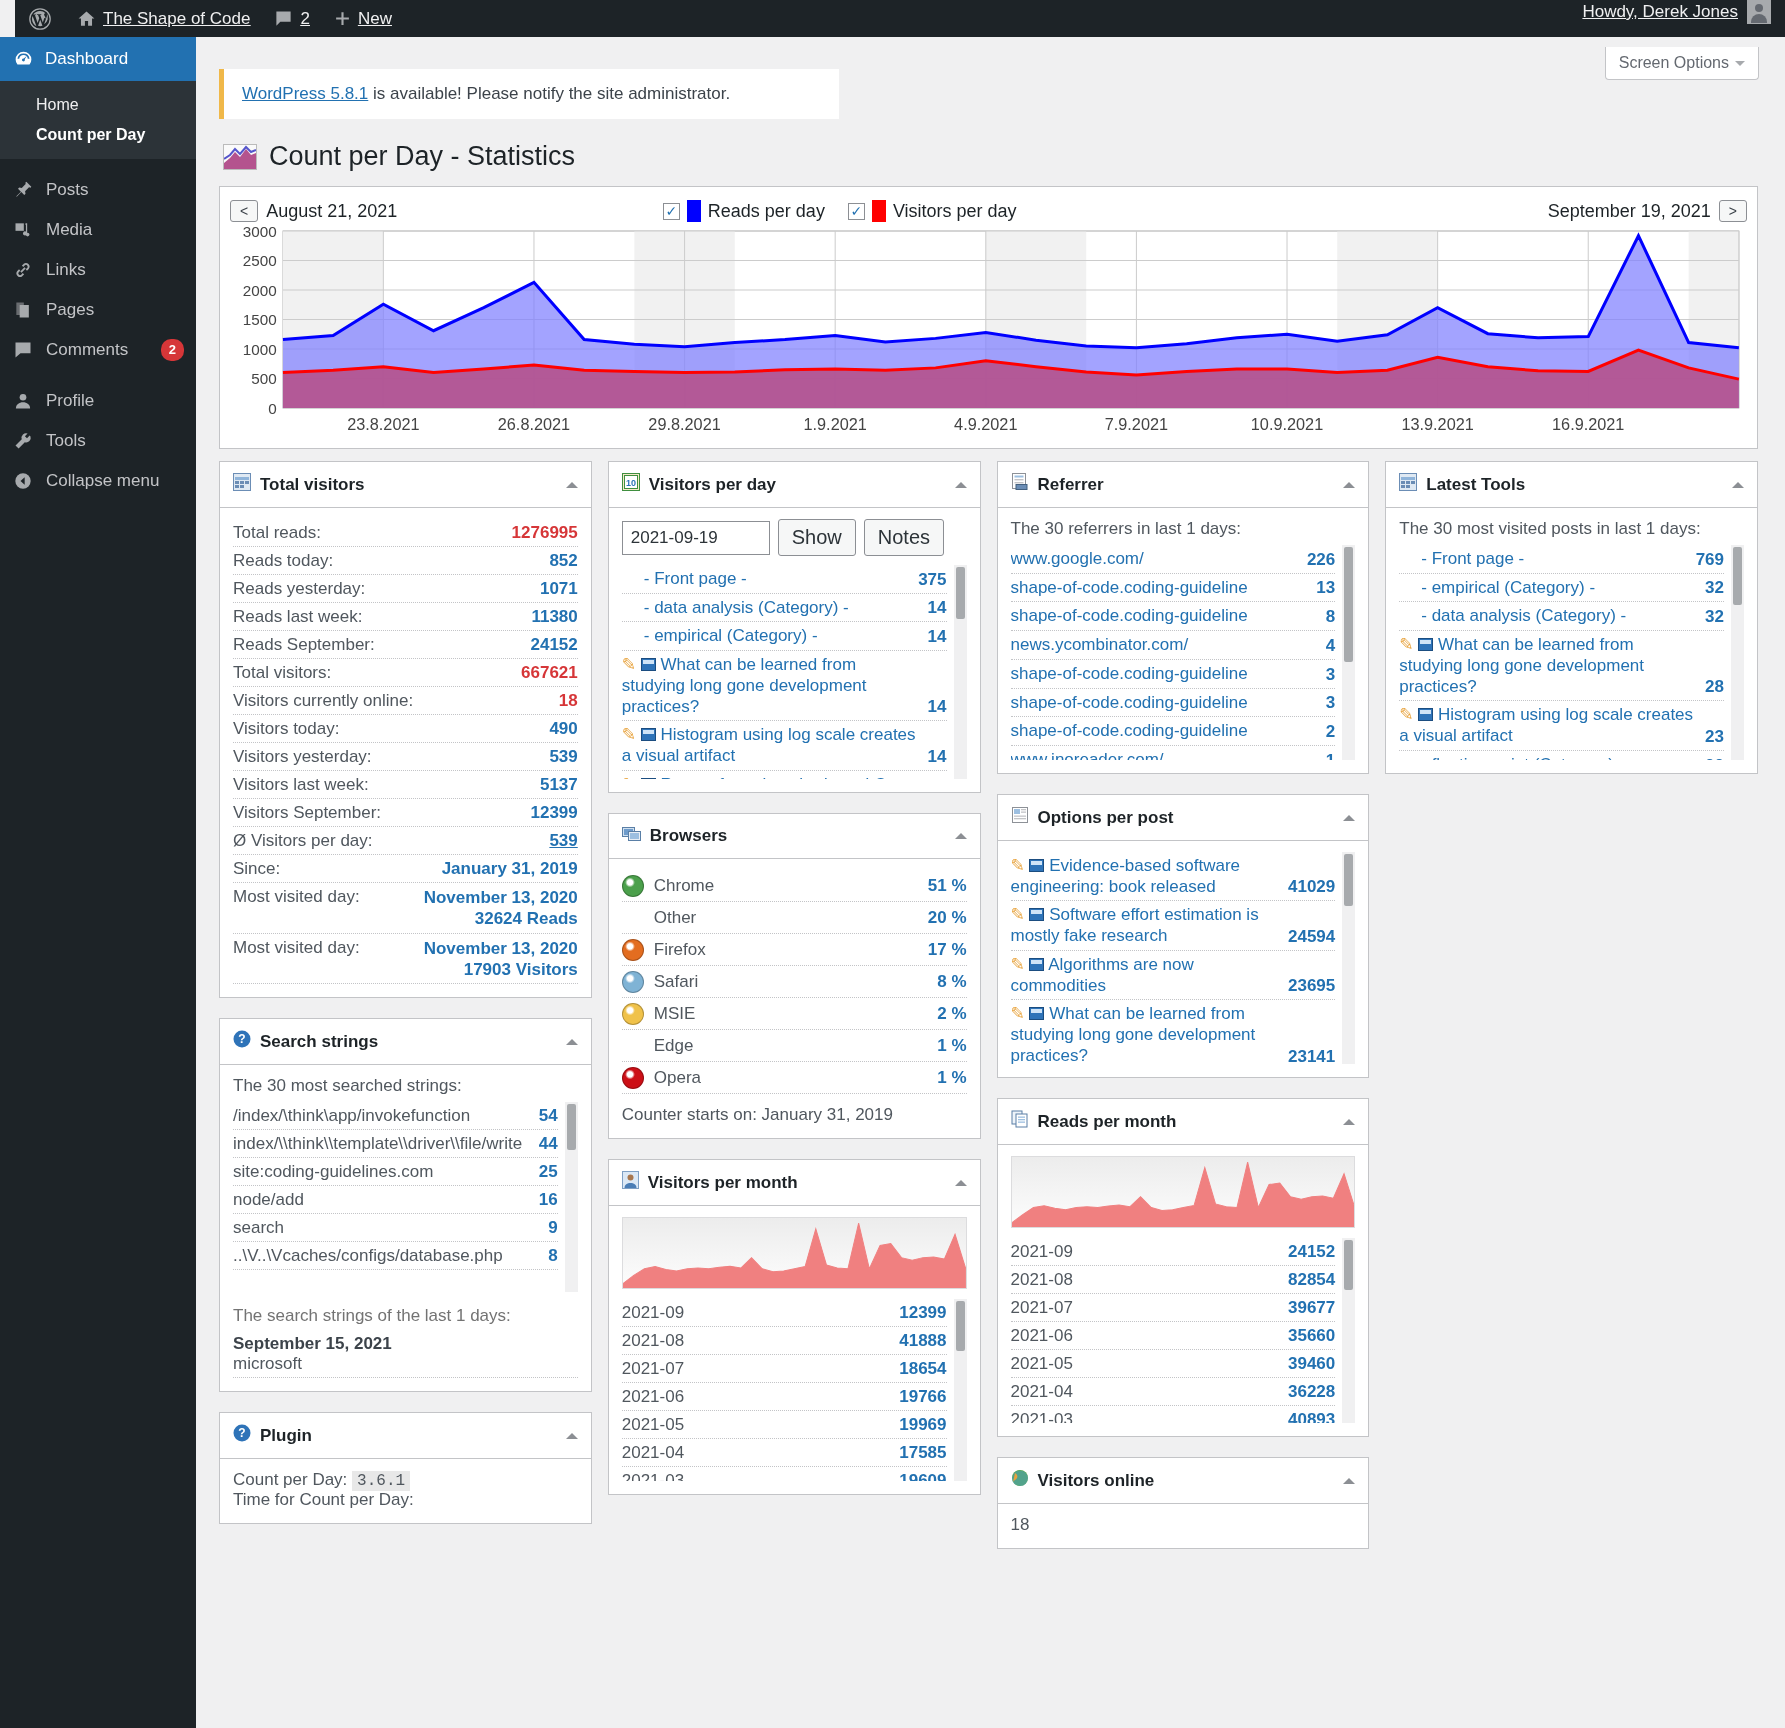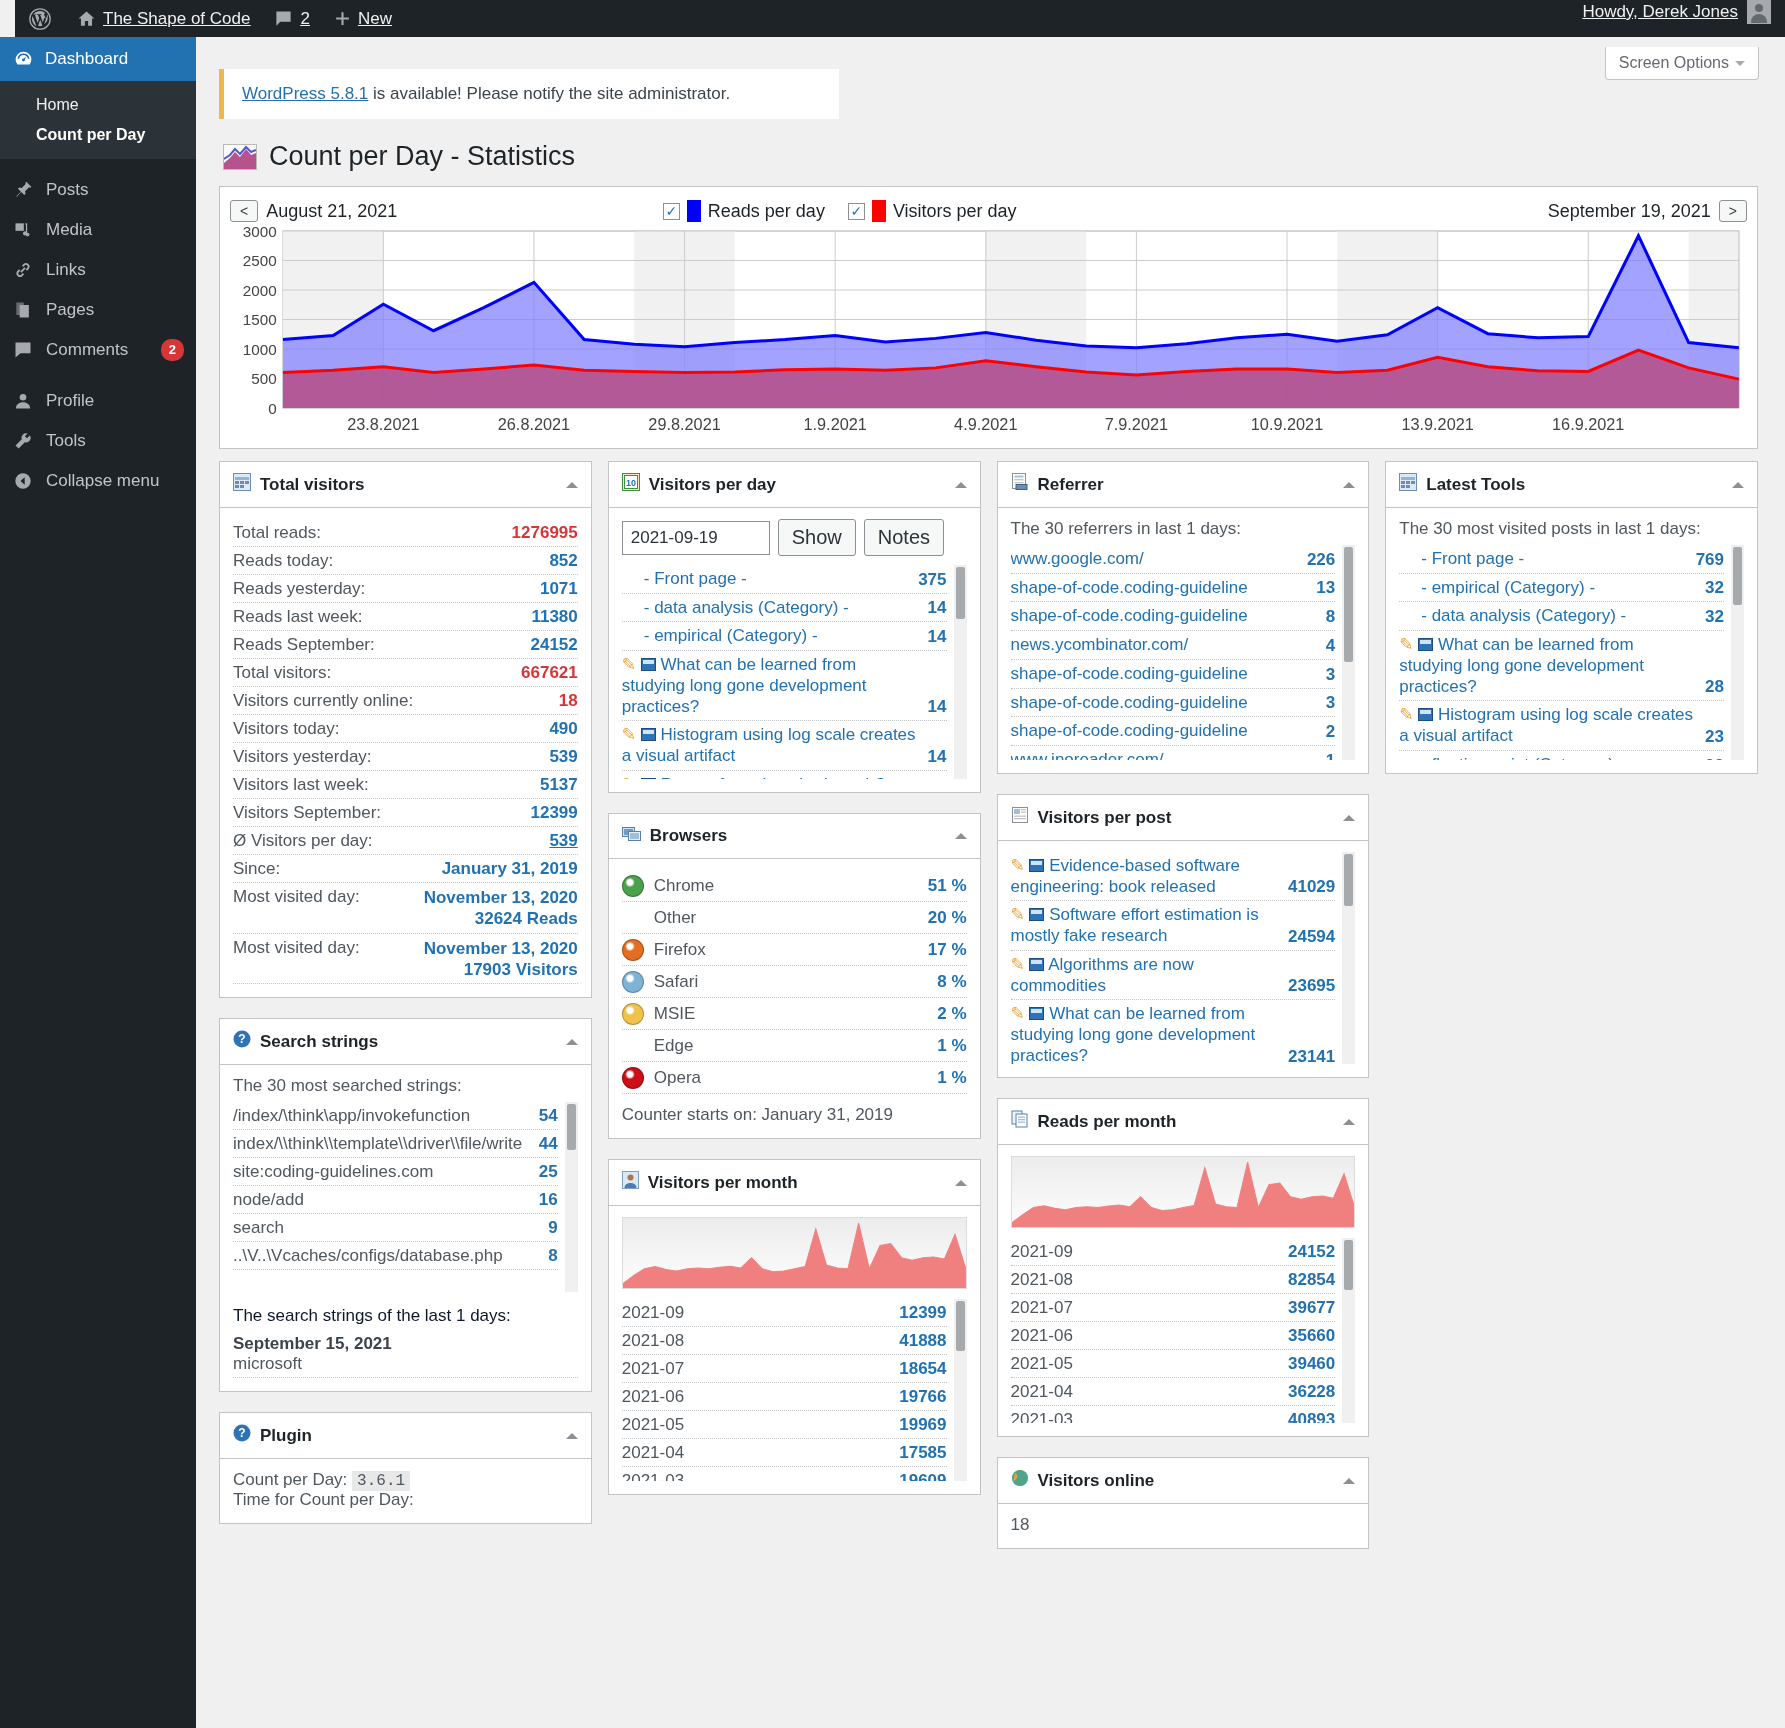--- a/index.html
+++ b/index.html
@@ -142,21 +142,21 @@
   }
   .lrow a { color: #2271b1; text-decoration: none; }
   .lrow .n { color: #2271b1; font-weight: bold; white-space: nowrap; }
   .lrow.indent a { padding-left: 22px; }
   .post-title { line-height: 1.22; }
   .ico-pencil { color: #e8a33d; }
   .ico-win { display: inline-block; width: 15px; height: 13px; background: #2e73b8; border: 1px solid #1b4d80; vertical-align: -1px; position: relative; }
   .ico-win::after { content: ""; position: absolute; left: 1px; top: 1px; right: 1px; height: 4px; background: #cfe4f7; }
 
   .pb-body .intro { color: #50575e; margin-bottom: 6px; }
-  .pb-body .intro2 { color: #0f172a; margin: 14px 0 8px; }
+  .pb-body .intro2 { color: #737373; margin: 14px 0 8px; }
 
   input.dateinput {
     border: 1px solid #8c8f94; padding: 6px 8px; font-size: 17px; width: 148px;
     font-family: "Liberation Sans", sans-serif; color: #2c3338;
   }
   .btn {
     border: 1px solid #8c8f94; background: #f6f7f7; color: #2c3338;
     padding: 6px 13px; font-size: 20px; border-radius: 3px; margin-left: 8px;
     font-family: "Liberation Sans", sans-serif;
   }
@@ -779,21 +779,21 @@
           <span>
             <svg width="18" height="18" viewBox="0 0 18 18">
                 <rect x="1.5" y="1.5" width="15" height="15" fill="#fff" stroke="#8d9197"></rect>
                 <rect x="3" y="3" width="6" height="5" fill="#9dbfe0"></rect>
                 <rect x="10" y="3" width="5" height="1.3" fill="#c3c4c7"></rect>
                 <rect x="10" y="5.5" width="5" height="1.3" fill="#c3c4c7"></rect>
                 <rect x="3" y="9.5" width="12" height="1.3" fill="#c3c4c7"></rect>
                 <rect x="3" y="12" width="12" height="1.3" fill="#c3c4c7"></rect>
               </svg>
           </span>
-          <span>Visitors per post</span>
+          <span>Options per post</span>
           <span class="tgl caret-up"></span>
         </div>
         <div class="pb-body">
           <div class="scroll-list" style="height:212px">
             <div id="vpp-rows" style="padding-right:20px">
                 <div class="lrow">
                   <a href="#" class="post-title"><span class="ico-pencil">✎ </span><span class="ico-win"></span> Evidence-based software engineering: book released</a>
                   <span class="n">41029</span>
                 </div>
                 <div class="lrow">

